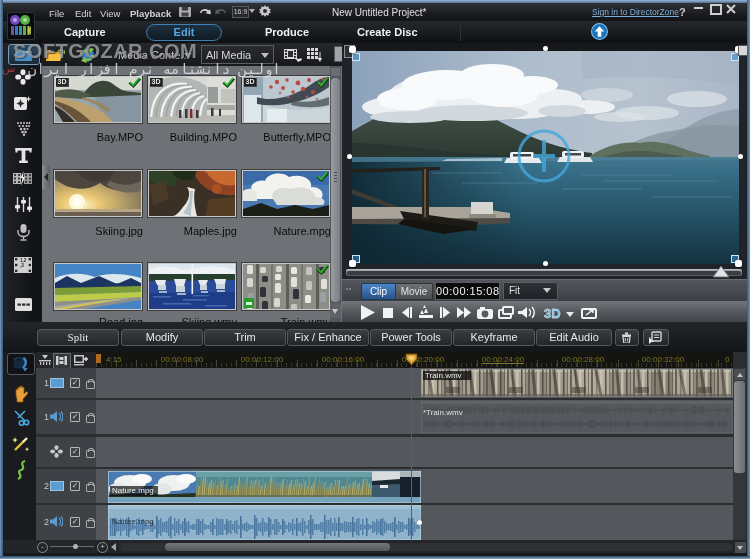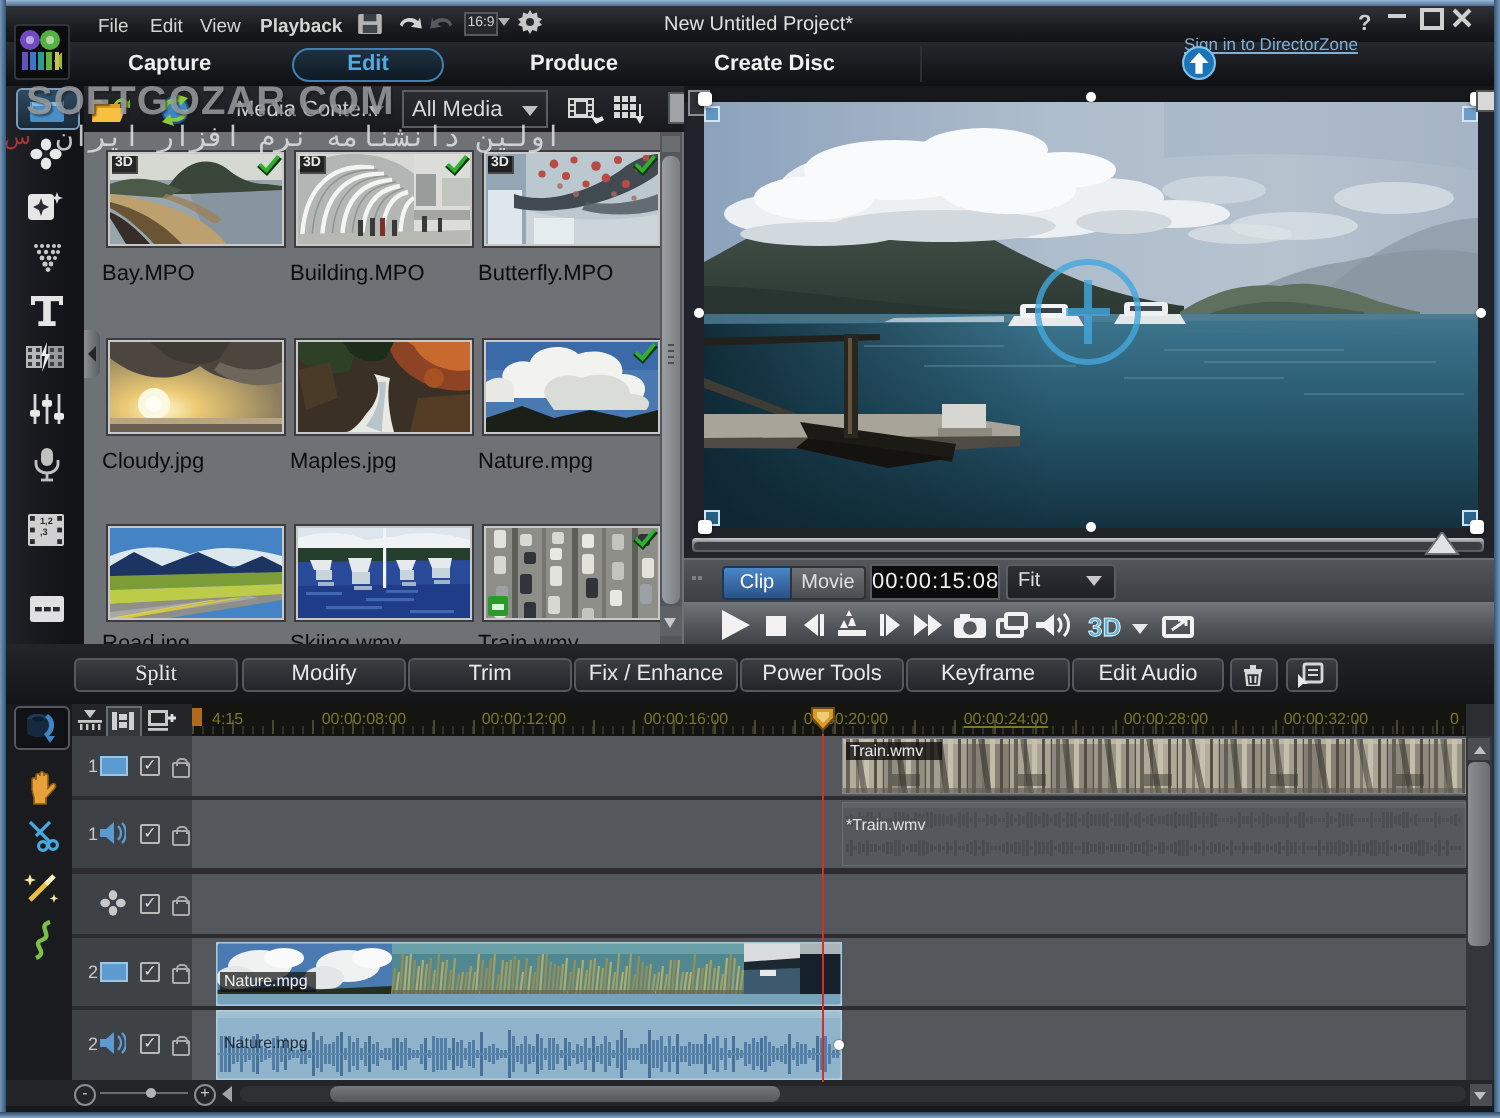--- a/index.html
+++ b/index.html
@@ -5,21 +5,21 @@
   html,body{margin:0;padding:0;background:#000;}
   #win{position:relative;width:750px;height:559px;overflow:hidden;
        font-family:"Liberation Sans",sans-serif;background:#17191c;}
   .abs{position:absolute;}
   #b-top{left:0;top:0;width:750px;height:3px;background:linear-gradient(#9cb6d0,#4b6f93);z-index:50;}
   #b-left{left:0;top:0;width:3px;height:559px;background:linear-gradient(90deg,#7696b4,#33577a);z-index:50;}
   #b-right{right:0;top:0;width:3px;height:559px;background:linear-gradient(90deg,#33577a,#7696b4);z-index:50;}
   #b-bot{left:0;bottom:0;width:750px;height:3px;background:linear-gradient(#2a4a68,#86a6c2);z-index:50;}
   .menu{color:#d4d4d4;font-size:9.5px;top:8px;}
   .tab{color:#f0f0f0;font-size:11px;font-weight:bold;top:26px;}
-  .tlabel{position:absolute;width:92px;text-align:left;color:#0c0c0c;font-size:11px;}
+  .tlabel{position:absolute;width:92px;text-align:right;color:#0c0c0c;font-size:11px;}
   .badge3d{position:absolute;left:1px;top:1px;background:rgba(12,12,12,0.88);color:#e8e8e8;font-size:7px;font-weight:bold;padding:0 1.5px;line-height:8px;border-right:1px solid #484848;border-bottom:1px solid #484848;}
   .tbtn{position:absolute;top:329px;height:15px;background:linear-gradient(#3a3d42,#232529);border:1px solid #55585d;border-radius:3px;color:#e8e8e8;font-size:11px;text-align:center;line-height:15px;}
   .tc{position:absolute;top:355px;color:#7d7527;font-size:8px;width:60px;text-align:center;}
   .wdot{position:absolute;width:5px;height:5px;border-radius:50%;background:#fff;box-shadow:0 0 1px #333;z-index:12;}
   .bsq{position:absolute;width:6px;height:6px;border:1px solid #cfe4f4;background:rgba(60,140,200,0.55);z-index:11;}
   .hrow{position:absolute;left:36px;width:60px;background:#3e4146;}
   .crow{position:absolute;left:96px;width:637px;background:#54575b;}
   .cb{position:absolute;width:8px;height:8px;border:1px solid #b8b8b8;border-radius:1px;color:#dadada;font-size:8px;line-height:8px;text-align:center;}
   .lock{position:absolute;width:7px;height:6px;border:1px solid #aaaaaa;border-radius:1px;}
   .lock:before{content:"";position:absolute;left:0.5px;top:-3.5px;width:4px;height:3px;border:1px solid #aaaaaa;border-bottom:none;border-radius:2.5px 2.5px 0 0;}
@@ -65,21 +65,21 @@
 <svg class="abs" style="left:215px;top:6px;" width="13" height="11" viewBox="0 0 14 12">
       <path d="M12,7 C11,3 5,2 2,5 L1,3 L0,9 L6,8 L4,6.5 C6,4.5 10,5 10.5,8 Z" fill="#56595e"></path>
     </svg>
 <div class="abs" style="left:232px;top:6px;width:15px;height:10px;background:#26282c;border:1px solid #55585d;color:#d0d0d0;font-size:7px;line-height:10px;text-align:center;">16:9</div>
 <div class="abs" style="left:249px;top:9px;width:0;height:0;border-left:3px solid transparent;border-right:3px solid transparent;border-top:4px solid #b0b0b0;"></div>
 <svg class="abs" style="left:259px;top:5px;" width="12" height="12" viewBox="0 0 12 12">
       <path d="M6 0 L7.2 2 L9.5 1.2 L9.8 3.6 L12 4.5 L10.6 6 L12 7.5 L9.8 8.4 L9.5 10.8 L7.2 10 L6 12 L4.8 10 L2.5 10.8 L2.2 8.4 L0 7.5 L1.4 6 L0 4.5 L2.2 3.6 L2.5 1.2 L4.8 2 Z" fill="#c8c8c8"></path>
       <circle cx="6" cy="6" r="2" fill="#2a2c30"></circle>
     </svg>
 <div class="abs" style="left:332px;top:7px;font-size:10px;color:#e0e0e0;">New Untitled Project*</div>
-<div class="abs" style="left:592px;top:7px;color:#7fb0d8;font-size:8.5px;text-decoration:underline;margin-top:10px;">Sign in to DirectorZone</div>
+<div class="abs" style="left:592px;top:7px;color:#7fb0d8;font-size:8.5px;text-decoration:underline;">Sign in to DirectorZone</div>
 <div class="abs" style="left:679px;top:6px;color:#cfcfcf;font-size:11px;font-weight:bold;">?</div>
 <div class="abs" style="left:694px;top:7px;width:9px;height:2px;background:#cfcfcf;"></div>
 <div class="abs" style="left:710px;top:4px;width:8px;height:7px;border:2px solid #cfcfcf;"></div>
 <svg class="abs" style="left:726px;top:4px;" width="10" height="10" viewBox="0 0 10 10">
       <path d="M1 1 L9 9 M9 1 L1 9" stroke="#cfcfcf" stroke-width="2"></path>
     </svg>
 
 <div class="abs tab" style="left:64px;">Capture</div>
 <div class="abs" style="left:146px;top:24px;width:74px;height:15px;border:1px solid #3f81b4;border-radius:9px;background:linear-gradient(#1e3140,#0f1a24);color:#57a8e0;font-weight:bold;font-size:11px;text-align:center;line-height:15px;">Edit</div>
 <div class="abs tab" style="left:265px;">Produce</div>
@@ -364,21 +364,21 @@
         <rect width="86" height="45" fill="#4a78b0"></rect>
         <rect width="86" height="14" fill="#3a6aa8"></rect>
         <path d="M10 22 C4 14 14 8 22 10 C24 2 40 0 46 6 C58 2 70 8 68 16 C78 16 82 22 78 28 L12 28 Z" fill="#f2f2ee"></path>
         <path d="M30 28 C26 20 38 14 48 18 C58 14 72 18 72 26 C80 26 84 30 80 34 L34 34 Z" fill="#dadcd8"></path>
         <path d="M0 20 C6 16 12 18 14 22 L14 30 L0 30 Z" fill="#e8e8e4"></path>
         <path d="M0 38 L18 32 L34 38 L52 34 L70 38 L86 34 L86 45 L0 45 Z" fill="#1a2018"></path>
       </svg><svg style="position:absolute;right:0;top:0;" width="13" height="12" viewBox="0 0 13 12">
         <path d="M2 5 L5 8 L11 1 L13 2.5 L5.5 11 L0.5 6.5 Z" fill="#0a3a0a"></path>
         <path d="M2.5 4.5 L5 7 L10.5 0.5 L12 1.6 L5.3 9.8 L1.2 5.8 Z" fill="#30b030"></path>
       </svg></div>
-<div class="tlabel" style="left:51px;top:225px;">Cloudy.jpg</div>
+<div class="tlabel" style="left:51px;top:225px;">Skiing.jpg</div>
 <div class="tlabel" style="left:145px;top:225px;">Maples.jpg</div>
 <div class="tlabel" style="left:239px;top:225px;">Nature.mpg</div>
 <div class="abs" style="left:54px;top:263px;width:86px;height:45px;border:1px solid #c8c8c8;box-shadow:0 0 0 1px #3c3c3c;background:#888;overflow:hidden;"><svg width="86" height="45" viewBox="0 0 86 45">
         <rect width="86" height="45" fill="#4484c4"></rect>
         <path d="M0 14 C14 8 30 9 40 13 C54 8 70 10 86 14 L86 19 L0 19 Z" fill="#dde8ee"></path>
         <path d="M0 19 L12 12 L26 19 L44 12 L62 20 L76 14 L86 19 L86 24 L0 24 Z" fill="#1c3462"></path>
         <path d="M0 24 L86 22 L86 28 L0 31 Z" fill="#7c9c38"></path>
         <path d="M0 31 L86 28 L86 34 L0 38 Z" fill="#bccc48"></path>
         <path d="M0 45 L0 38 L86 33 L86 36 L30 45 Z" fill="#8e8e8a"></path>
         <path d="M0 42 L70 34 L74 35 L8 45 L0 45 Z" fill="#a8a8a2"></path>

